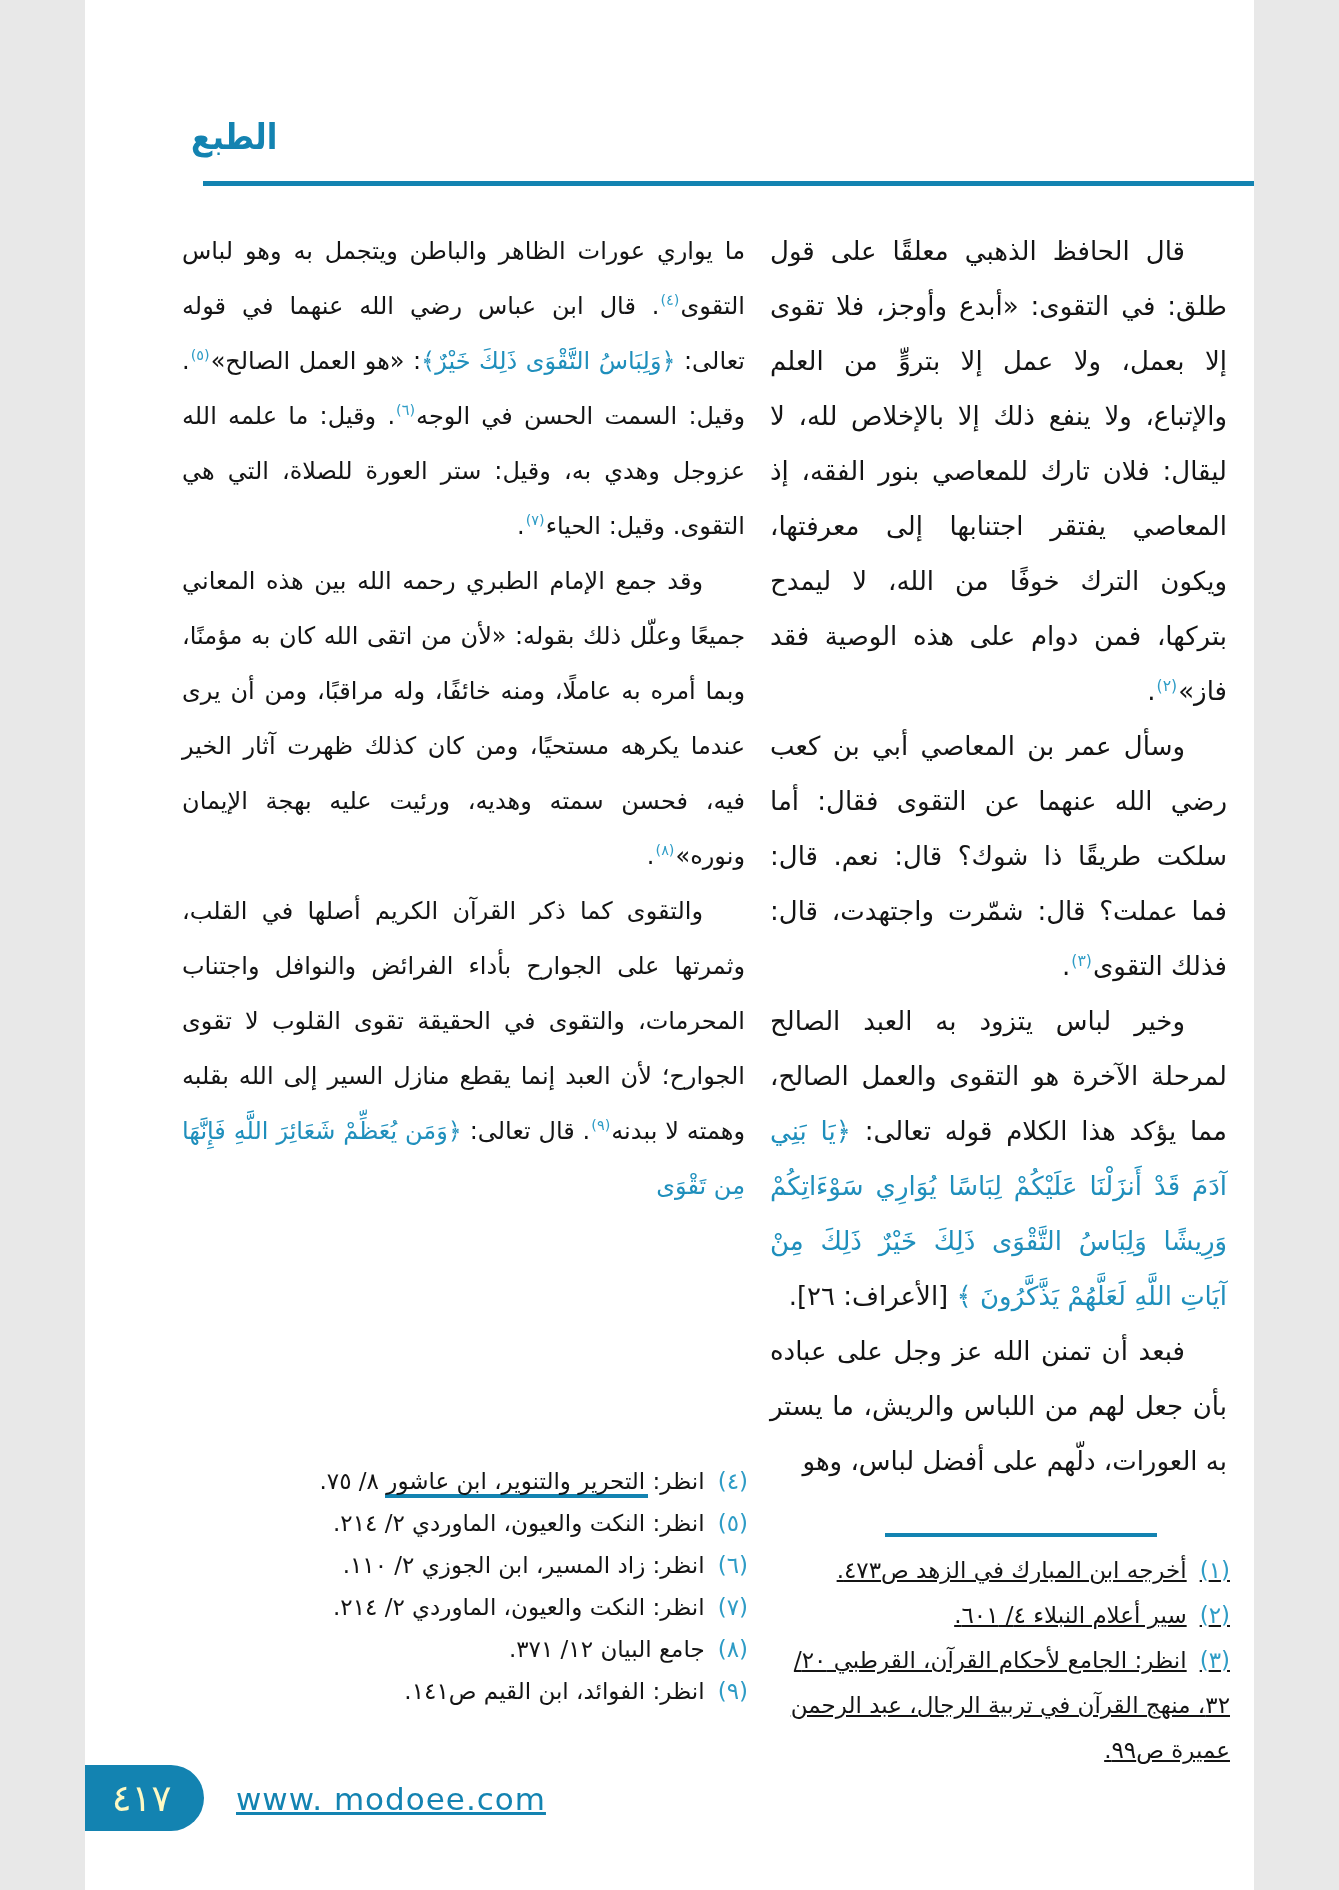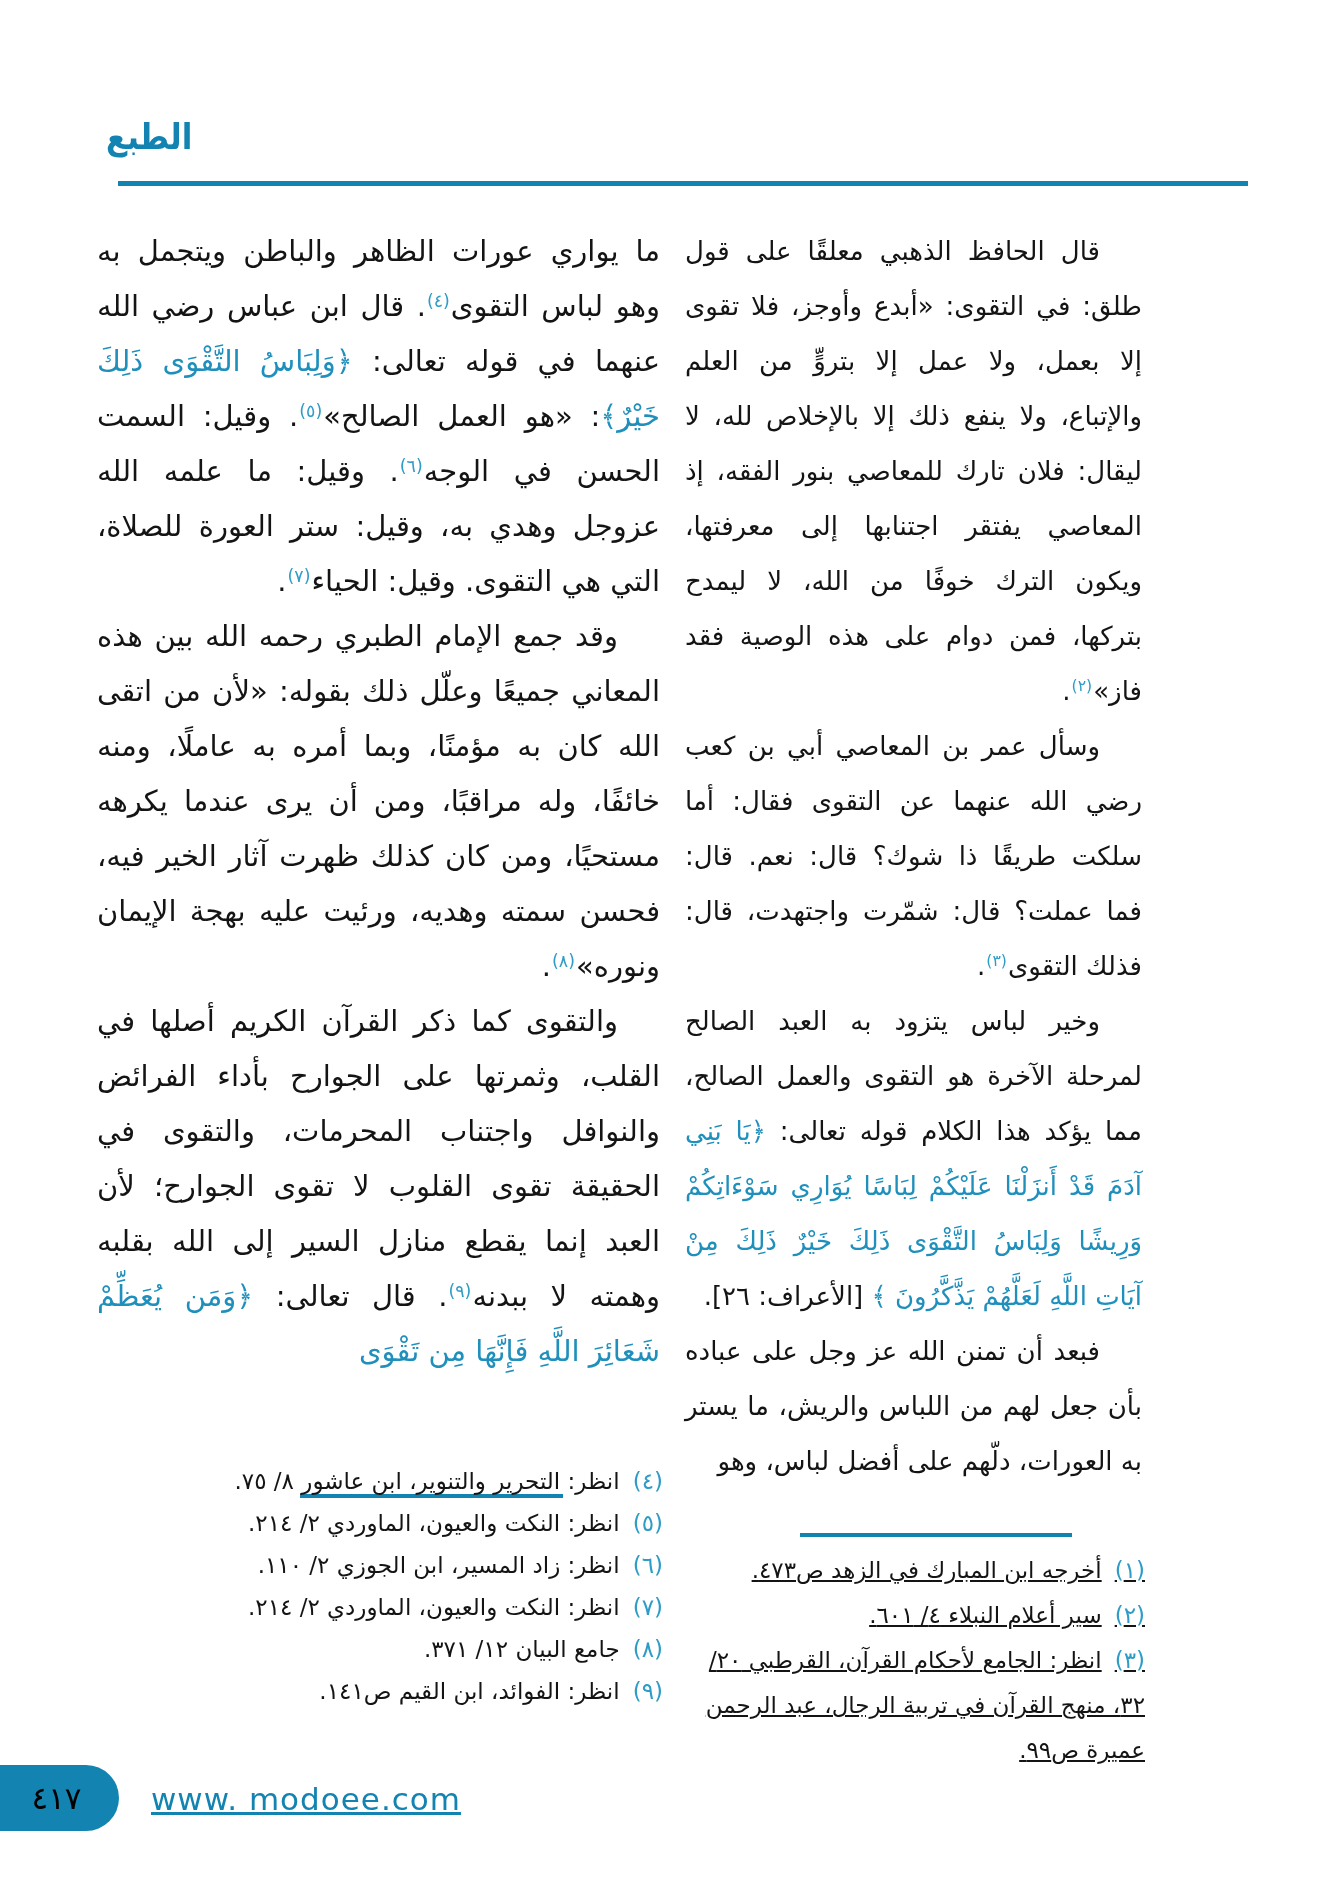--- a/index.html
+++ b/index.html
@@ -4,21 +4,21 @@
 <style>
   :root{
     --accent:#1383b1;
     --quran:#1f8fbc;
     --fnnum:#2e9cc6;
     --ink:#141414;
   }
   html,body{margin:0;padding:0;background:#e8e8e8;}
   .page{
     position:relative;
-    width:1339px;height:1890px;
+    width:1169px;height:1890px;
     background:#ffffff;
     margin:0 auto;
     overflow:hidden;
     font-family:"DejaVu Sans", sans-serif;
     color:var(--ink);
   }
   
   .header-title{
     position:absolute;left:106px;top:118px;
     color:var(--accent);
@@ -30,21 +30,21 @@
     width:1130px;height:5px;
     background:var(--accent);
   }
   
   .col{
     position:absolute;top:224px;
     direction:rtl;
     text-align:justify;
   }
   .col-right{left:685px;width:457px;font-size:26px;line-height:55px;}
-  .col-left{left:97px;width:563px;font-size:29px;line-height:55px;}
+  .col-left{left:97px;width:563px;font-size:24px;line-height:55px;}
   .para{margin:0;padding:0;}
   .para.indent{text-indent:42px;}
   .quran{color:var(--quran);}
   sup.fn-ref{
     color:var(--fnnum);
     font-size:0.60em;
     line-height:0;
     vertical-align:9px;
     margin:0 1px;
   }
@@ -64,21 +64,21 @@
   .fn-num{color:var(--fnnum);margin-left:13px;}
   
   .page-badge{
     position:absolute;left:0;top:1765px;
     width:119px;height:66px;
     background:var(--accent);
     border-radius:0 33px 33px 0;
     display:flex;align-items:center;justify-content:center;
   }
   .page-number{
-    color:#000000;font-size:31px;letter-spacing:3px;
+    color:#fef9c3;font-size:37px;letter-spacing:3px;
     padding-right:6px;
   }
   .website{
     position:absolute;left:151px;top:1781px;
     direction:ltr;
     color:var(--accent);
     font-size:31px;
     font-weight:500;
     letter-spacing:1px;
     text-decoration:underline;

